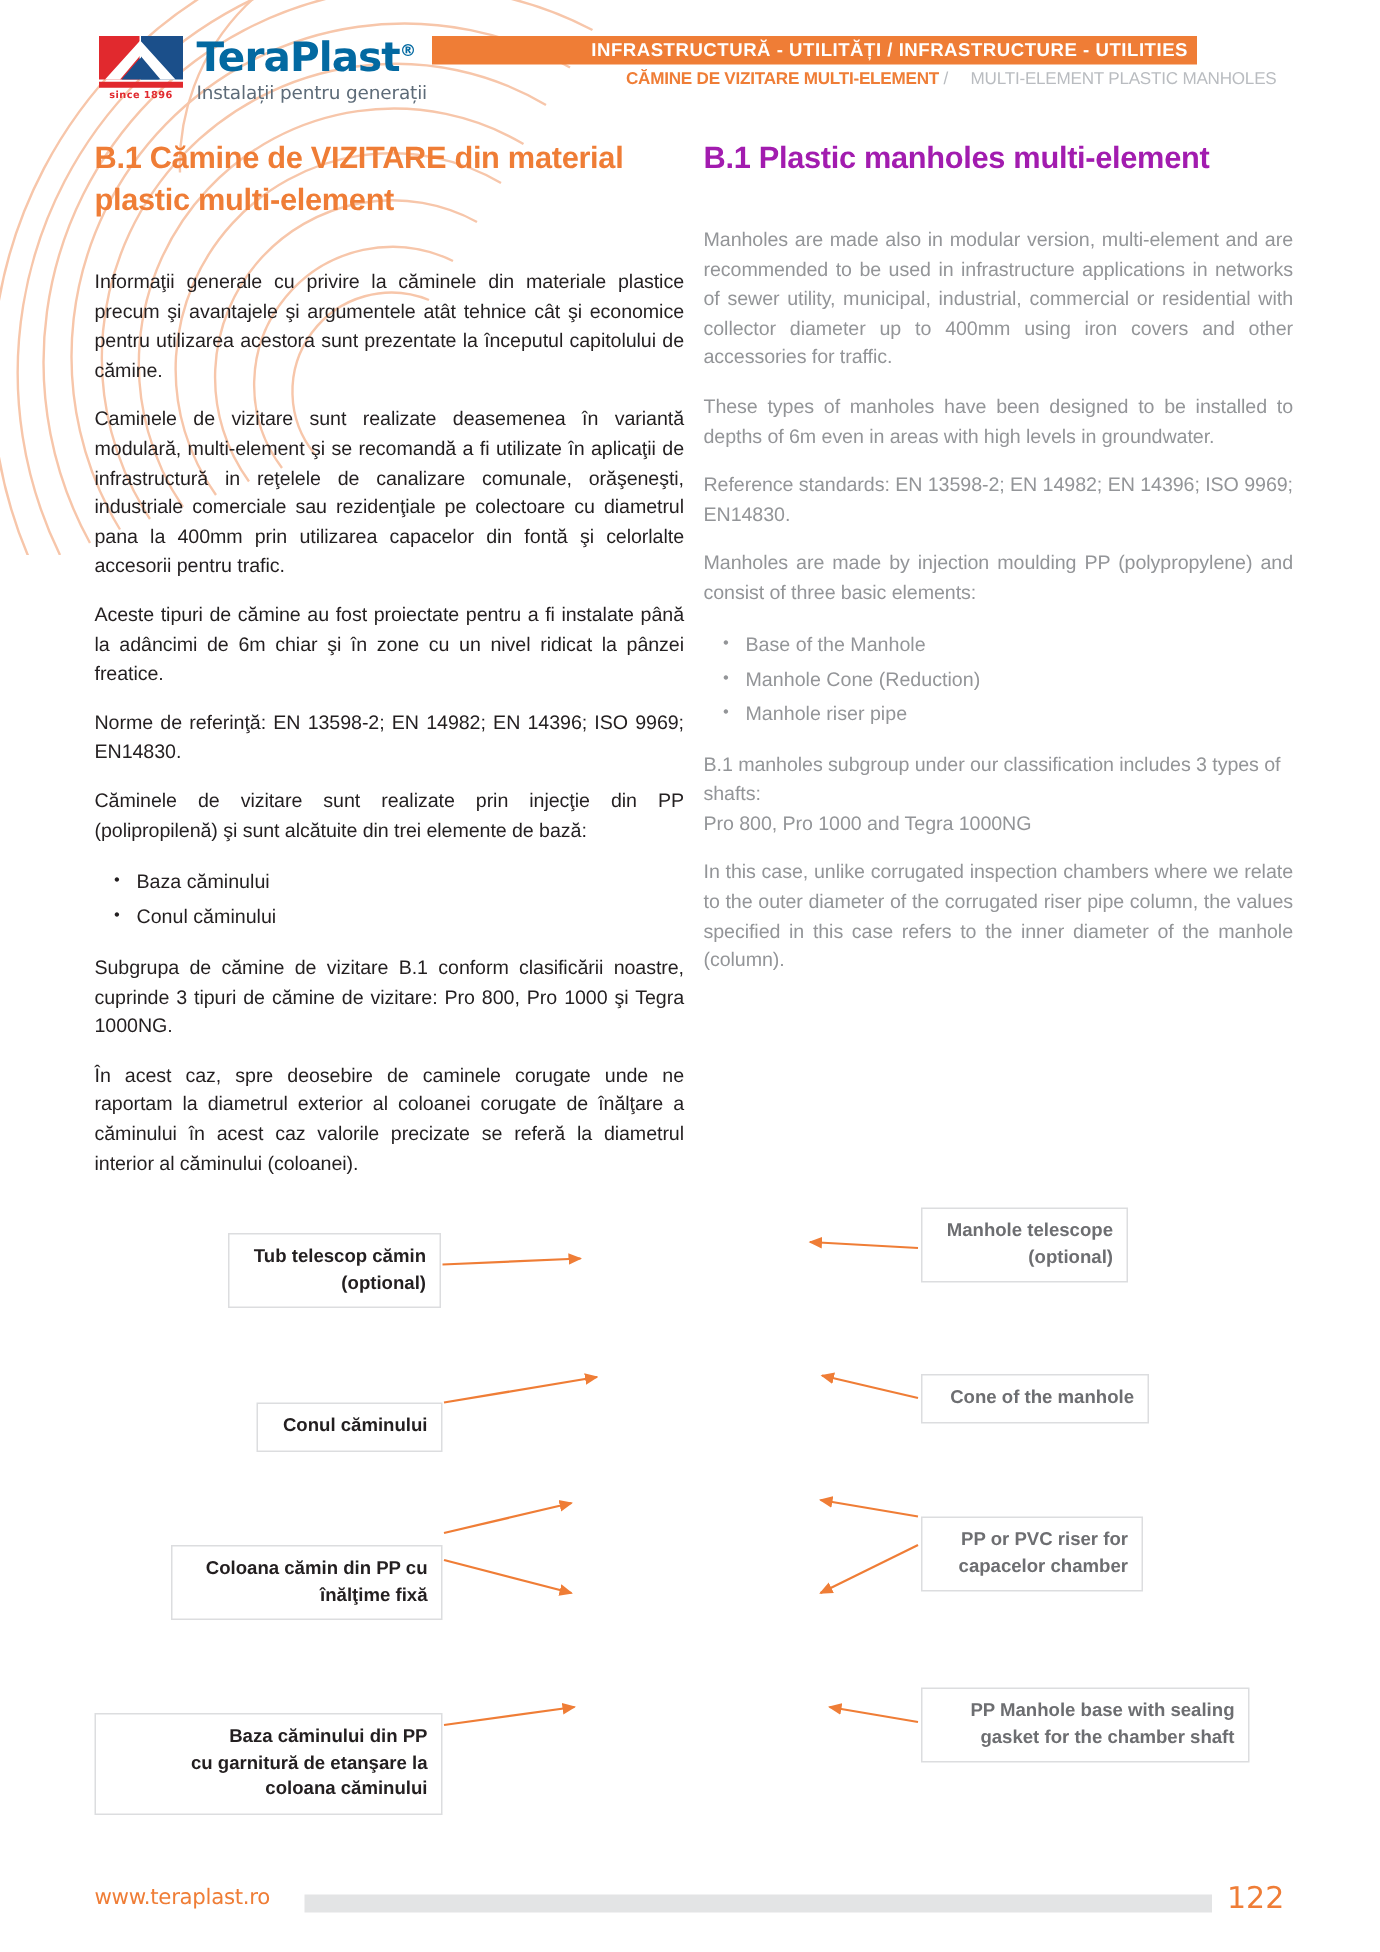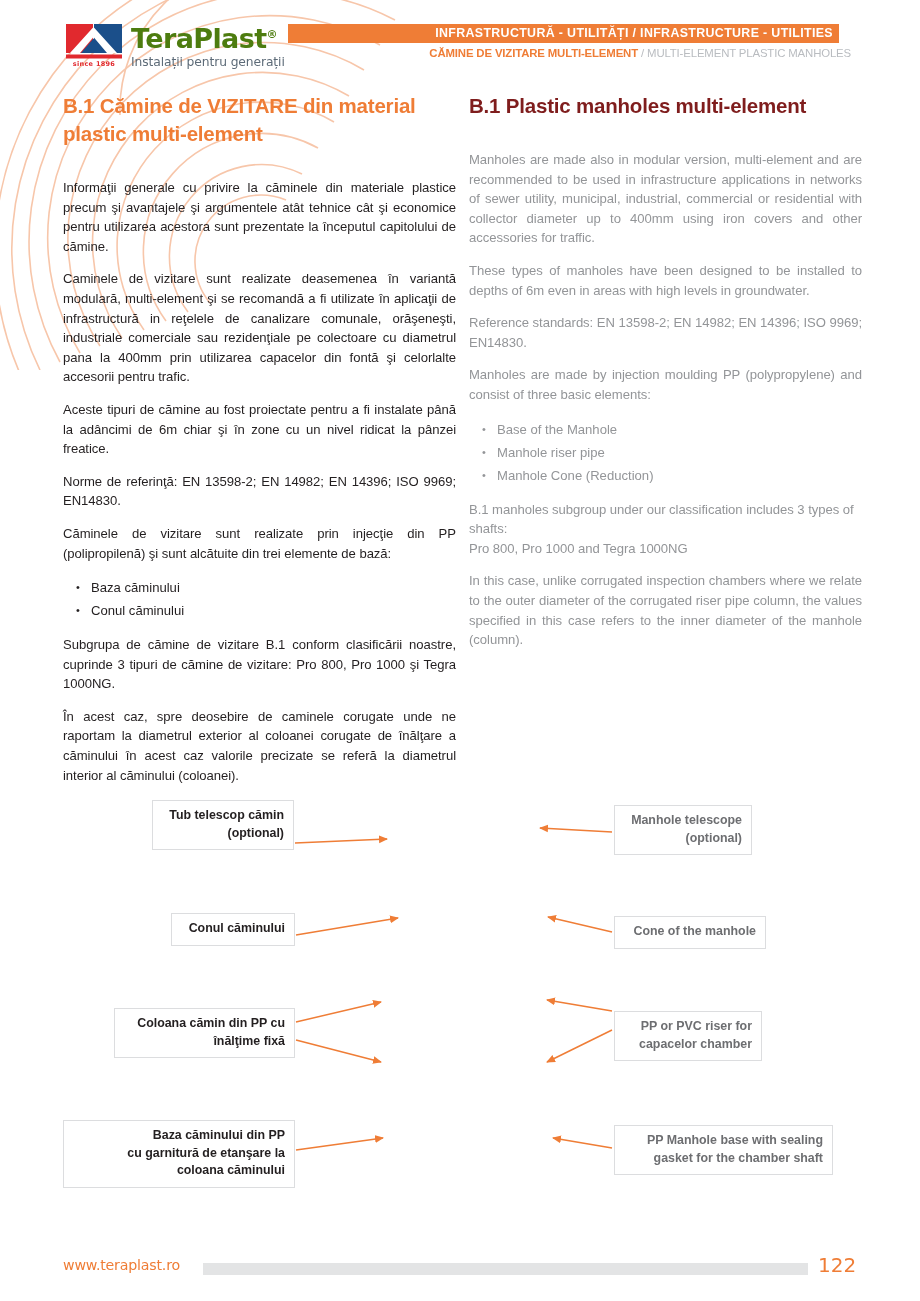--- a/index.html
+++ b/index.html
@@ -36,69 +36,69 @@
     left: 66px; top: 24px;
     display: flex; align-items: flex-start; gap: 9px;
   }
   #logo-mark {
     position: relative;
     width: 56px; height: 44px;
     flex: none;
   }
   #logo-text { padding-top: 1px; }
   #logo-name {
-    font-size: 27px; font-weight: bold; color: #4d7c0f;
+    font-size: 27px; font-weight: bold; color: #0369a1;
     letter-spacing: -0.6px; line-height: 1;
     font-family: "DejaVu Sans", sans-serif;
   }
   #logo-name .tm { font-size: 11px; vertical-align: super; }
   #logo-tag {
     font-size: 12.3px; color: #5d6b78; margin-top: 3px;
     font-family: "DejaVu Sans", sans-serif;
     letter-spacing: -0.1px;
   }
 
   #hdr-bar {
     position: absolute;
     left: 288px; top: 24px;
-    width: 551px; height: 19px;
+    width: 510px; height: 19px;
     background: #ef7d36;
     color: #ffffff;
     font-size: 12.4px; font-weight: bold;
     letter-spacing: 0.35px;
     text-align: right;
     line-height: 19px;
     padding-right: 6px;
     white-space: nowrap;
   }
   #hdr-sub {
     position: absolute;
     left: 288px; top: 47px;
     width: 563px;
     text-align: right;
     font-size: 11.4px;
     white-space: nowrap;
     letter-spacing: -0.15px;
   }
   #hdr-sub .ro { color: #ef7d36; font-weight: bold; }
   #hdr-sub .sep { color: #b9bcc0; }
-  #hdr-sub .en { color: #b9bcc0; }
+  #hdr-sub .en { color: #b9bcc0; margin-left: 12px; }
 
   
   .col { position: absolute; top: 92px; width: 393px; z-index: 2; }
   #col-left  { left: 63px; }
   #col-right { left: 469px; }
 
   h1 {
     font-size: 20.5px; font-weight: bold; line-height: 28px;
     letter-spacing: -0.2px;
     margin-bottom: 30px;
   }
   #col-left h1  { color: #ef7d36; }
-  #col-right h1 { color: #7f1d1d; }
+  #col-right h1 { color: #a21caf; }
 
   p.body {
     font-size: 13.1px;
     line-height: 19.6px;
     text-align: justify;
     margin-bottom: 13px;
     letter-spacing: -0.05px;
   }
   #col-left  p.body { color: #231f20; }
   #col-right p.body { color: #939598; }
@@ -130,21 +130,21 @@
   .callout {
     position: absolute;
     background: #ffffff;
     border: 1px solid #dcdddf;
     padding: 6px 9px 7px 9px;
     font-size: 12.4px;
     line-height: 17.5px;
     font-weight: bold;
     white-space: pre-line;
   }
-  .callout.left  { color: #231f20; text-align: right; }
+  .callout.left  { color: #231f20; text-align: right; margin-top: 22px; }
   .callout.right { color: #6d6e71; text-align: right; }
 
   #co-l1 { left: 152px;  top: 800px; width: 142px; }
   #co-l2 { left: 171px;  top: 913px; width: 124px; }
   #co-l3 { left: 114px;  top: 1008px; width: 181px; }
   #co-l4 { left: 63px;   top: 1120px; width: 232px; }
 
   #co-r1 { left: 614px;  top: 805px; width: 138px; }
   #co-r2 { left: 614px;  top: 916px; width: 152px; }
   #co-r3 { left: 614px;  top: 1011px; width: 148px; }
@@ -242,22 +242,22 @@
   <div class="col" id="col-right">
     <h1>B.1 Plastic manholes multi-element</h1>
 
     <p class="body">Manholes are made also in modular version, multi-element and are recommended to be used in infrastructure applications in networks of sewer utility, municipal, industrial, commercial or residential with collector diameter up to 400mm using iron covers and other accessories for traffic.</p>
     <p class="body">These types of manholes have been designed to be installed to depths of 6m even in areas with high levels in groundwater.</p>
     <p class="body">Reference standards: EN 13598-2; EN 14982; EN 14396; ISO 9969; EN14830.</p>
     <p class="body">Manholes are made by injection moulding PP (polypropylene) and consist of three basic elements:</p>
 
     <ul class="bullets">
       <li>Base of the Manhole</li>
+      <li>Manhole Cone (Reduction)</li>
       <li>Manhole riser pipe</li>
-      <li>Manhole Cone (Reduction)</li>
     </ul>
 
     <p class="body nowrapline" style="white-space:pre-line">B.1 manholes subgroup under our classification includes 3 types of shafts:
 Pro 800, Pro 1000 and Tegra 1000NG</p>
     <p class="body">In this case, unlike corrugated inspection chambers where we relate to the outer diameter of the corrugated riser pipe column, the values specified in this case refers to the inner diameter of the manhole (column).</p>
   </div>
 
   <div id="diagram">
 
     <svg id="leaders" viewBox="0 0 920 440">

